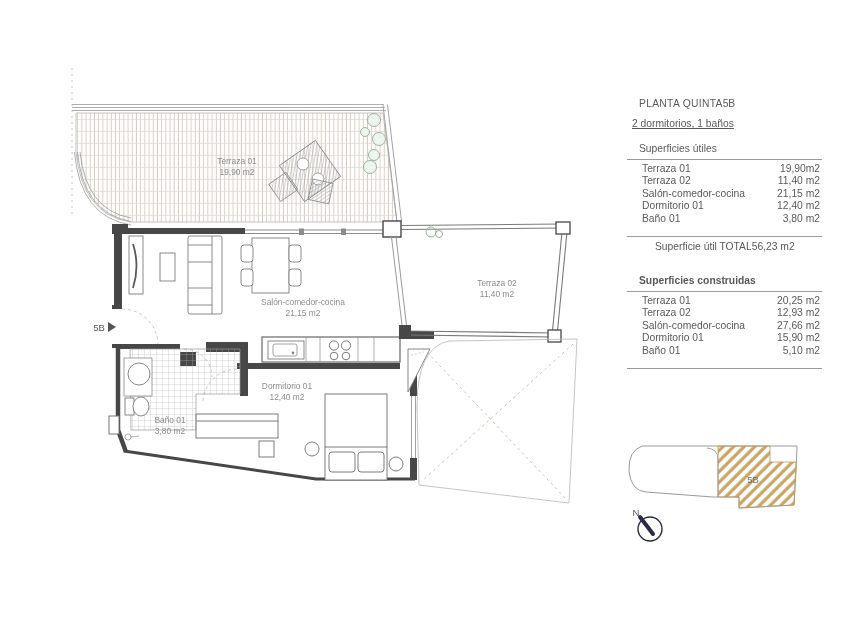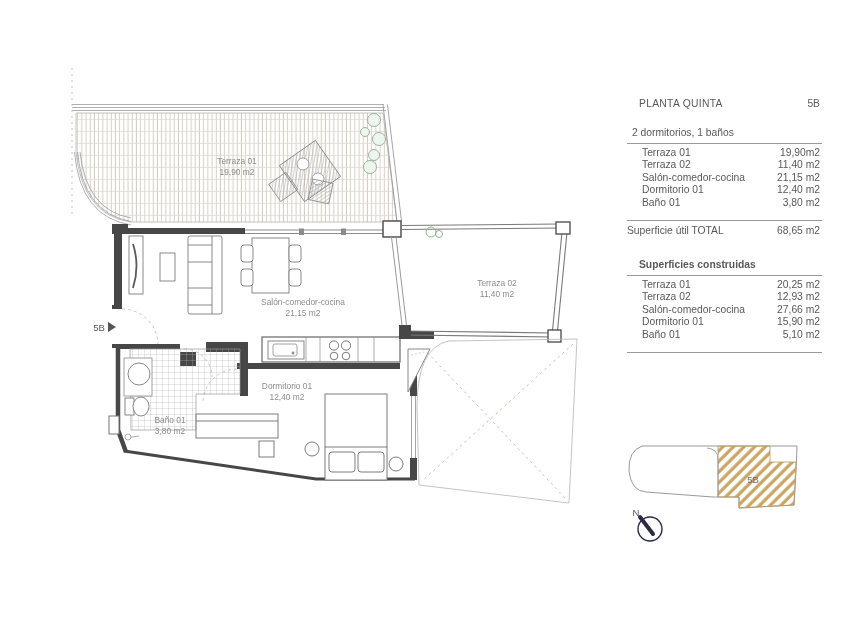--- a/index.html
+++ b/index.html
@@ -1,32 +1,32 @@
 <!DOCTYPE html>
 <html><head>
 <meta charset="utf-8">
 <style>
   html,body{margin:0;padding:0;background:#ffffff;}
   body{width:861px;height:620px;position:relative;overflow:hidden;
        font-family:"Liberation Sans", sans-serif;}
   #plan-svg{position:absolute;left:0;top:0;}
   .panel{position:absolute;left:627px;top:97px;width:195px;color:#595959;
          font-size:10.3px;}
-  .ttl-row{display:flex;justify-content:space-between;line-height:13px;}
+  .ttl-row{display:flex;line-height:13px;}
   .ttl{padding-left:12px;letter-spacing:.3px;}
   .unit{padding-right:2px;}
-  .subtitle{padding-left:5px;line-height:14px;margin-top:16px;}
+  .subtitle{padding-left:5px;line-height:14px;margin-top:7px;text-decoration:underline;}
   .sec-head{padding-left:12px;line-height:14px;margin-top:11px;}
   .sec-head.second{margin-top:21px;font-weight:bold;}
   .rule{border:none;border-top:1px solid #9a9a9a;margin:3px 0 3px 0;}
   .row{display:flex;justify-content:space-between;line-height:12.4px;}
   .row .lbl{padding-left:15px;}
   .row .val{padding-right:2px;text-align:center;}
-  .total-row{display:flex;justify-content:space-between;line-height:13px;
-             margin-top:3px;}
+  .total-row{display:flex;line-height:13px;
+             margin-top:3px;margin-left:28px;}
   .total-row .val{padding-right:2px;}
   .gap8{height:8px;}
   text{font-family:"Liberation Sans", sans-serif;}
 </style>
 </head>
 <body>
 
 <svg id="plan-svg" width="861" height="620" viewBox="0 0 861 620">
   <defs>
     <pattern id="deck" width="4.2" height="12" patternUnits="userSpaceOnUse">
@@ -269,20 +269,21 @@
   </g>
 </svg>
 
 <div class="panel">
   <div class="ttl-row">
     <span class="ttl">PLANTA QUINTA</span>
     <span class="unit">5B</span>
   </div>
   <div class="subtitle">2 dormitorios, 1 baños</div>
 
+  <div class="sec-head">Superficies útiles</div>
   <hr class="rule">
   <div class="row">
     <span class="lbl">Terraza 01</span>
     <span class="val">19,90m2</span>
   </div>
   <div class="row">
     <span class="lbl">Terraza 02</span>
     <span class="val">11,40 m2</span>
   </div>
   <div class="row">
@@ -294,21 +295,21 @@
     <span class="val">12,40 m2</span>
   </div>
   <div class="row">
     <span class="lbl">Baño 01</span>
     <span class="val">3,80 m2</span>
   </div>
   <div class="gap8"></div>
   <hr class="rule">
   <div class="total-row">
     <span>Superficie útil TOTAL</span>
-    <span class="val">68,65 m2</span>
+    <span class="val">56,23 m2</span>
   </div>
 
   <div class="sec-head second">Superficies construidas</div>
   <hr class="rule">
   <div class="row">
     <span class="lbl">Terraza 01</span>
     <span class="val">20,25 m2</span>
   </div>
   <div class="row">
     <span class="lbl">Terraza 02</span>

